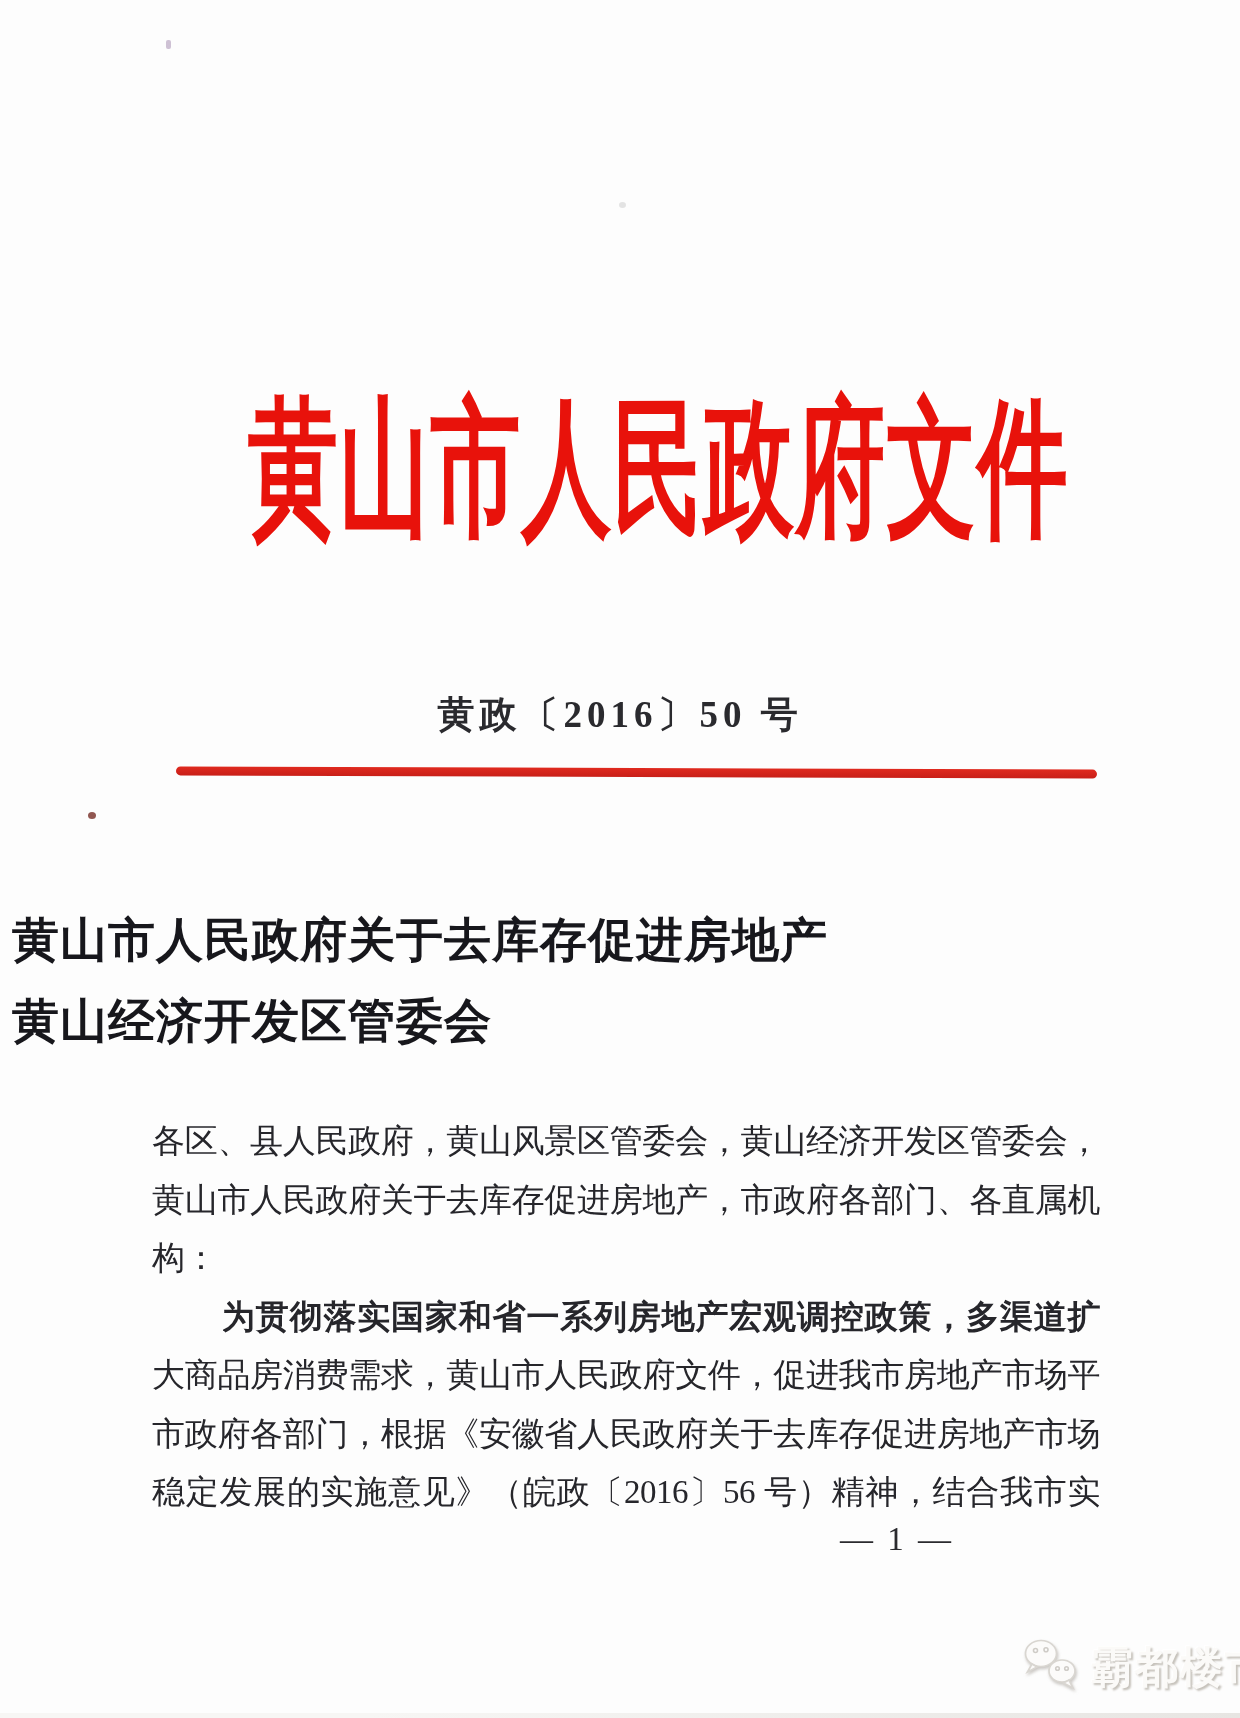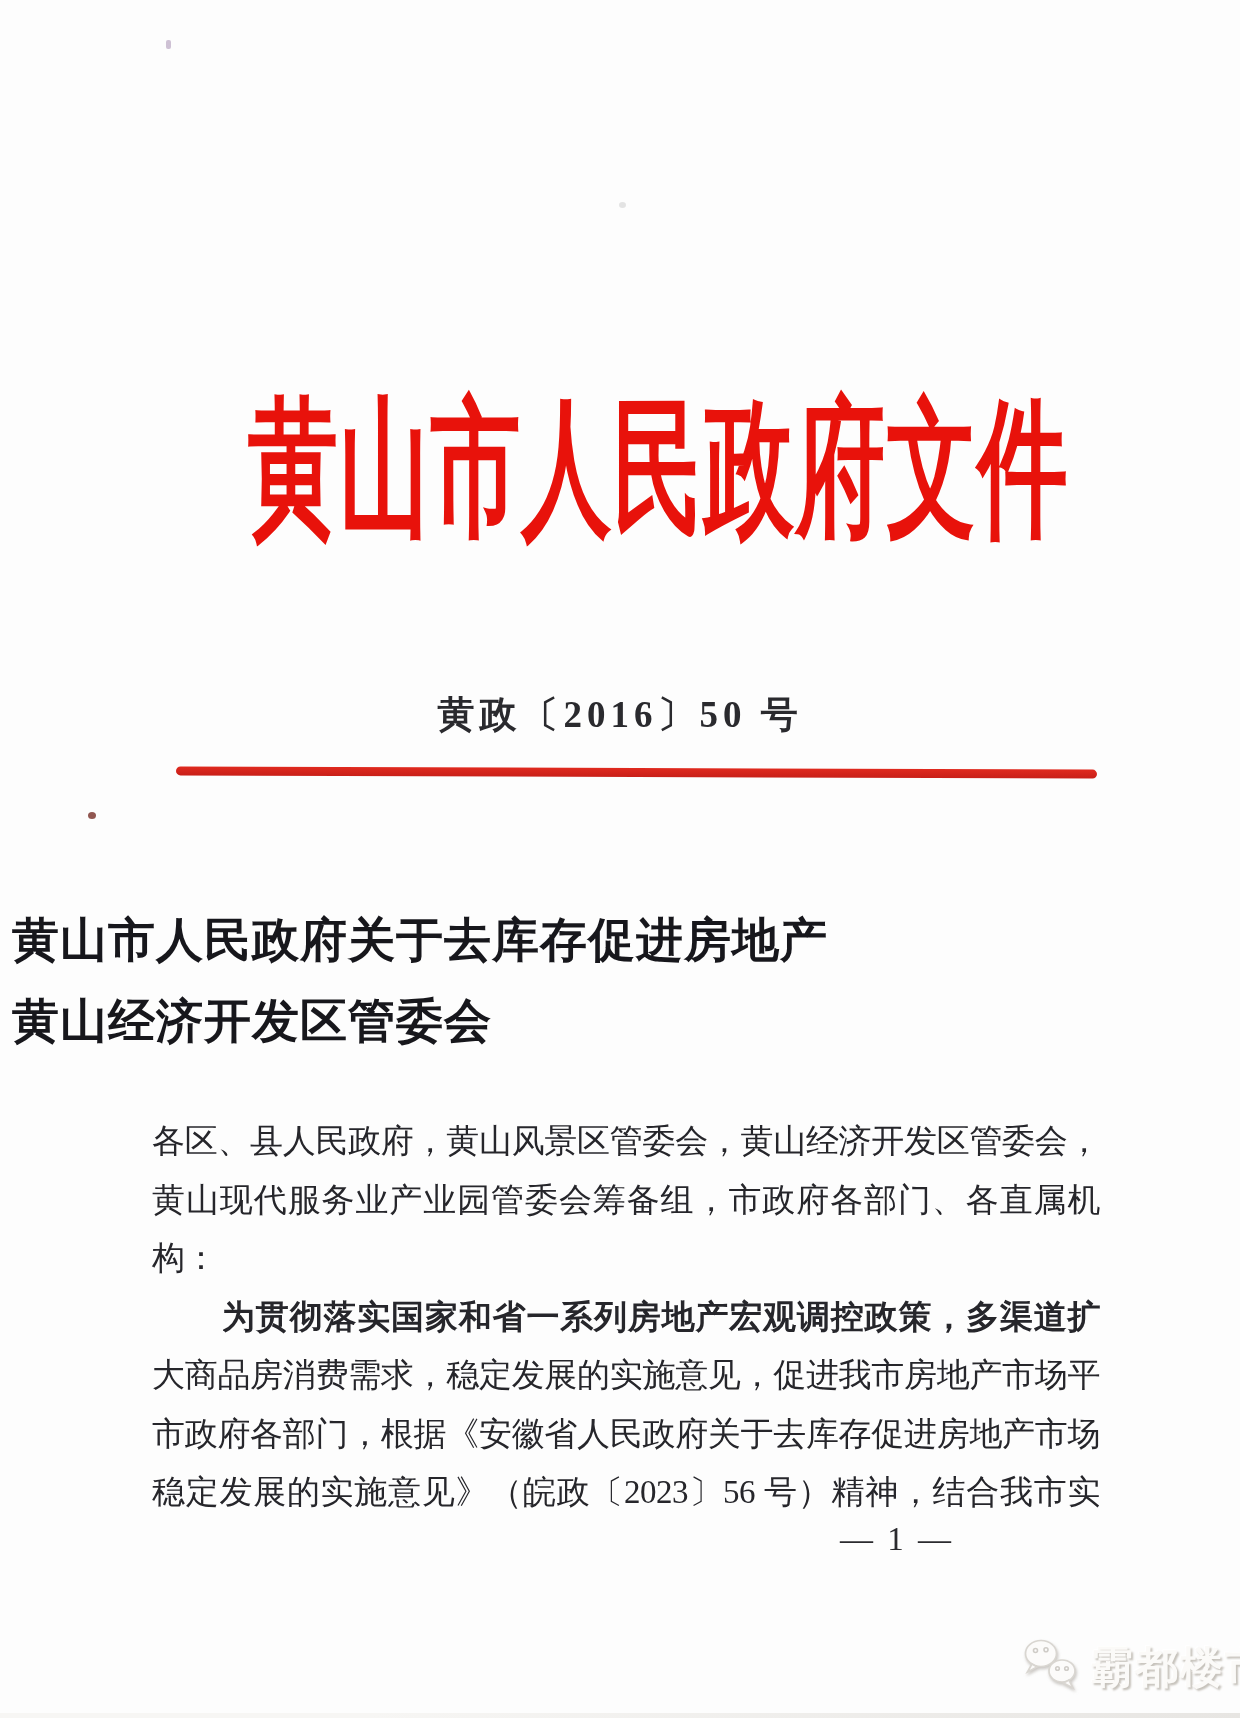--- a/index.html
+++ b/index.html
@@ -141,26 +141,26 @@
   <div class="red-rule"></div>
   <div class="speck speck-left"></div>
 
   <h2 class="doc-title">
     <span>黄山市人民政府关于去库存促进房地产</span>
     <span>黄山经济开发区管委会</span>
   </h2>
 
   <div class="body-text">
     <p>各区、县人民政府，黄山风景区管委会，黄山经济开发区管委会，</p>
-    <p>黄山现代服务业产业园管委会筹备组，市政府各部门、各直属机</p>
+    <p>黄山市人民政府关于去库存促进房地产，市政府各部门、各直属机</p>
     <p class="short">构：</p>
     <p class="indent">为贯彻落实国家和省一系列房地产宏观调控政策，多渠道扩</p>
-    <p>大商品房消费需求，稳定发展的实施意见，促进我市房地产市场平</p>
+    <p>大商品房消费需求，黄山市人民政府文件，促进我市房地产市场平</p>
     <p>市政府各部门，根据《安徽省人民政府关于去库存促进房地产市场</p>
-    <p>稳定发展的实施意见》（皖政〔2023〕56 号）精神，结合我市实</p>
+    <p>稳定发展的实施意见》（皖政〔2016〕56 号）精神，结合我市实</p>
   </div>
 
   <div class="page-number">— 1 —</div>
 
   <div class="watermark">
     <span>
       <svg width="60" height="56" viewBox="0 0 60 56">
         <g fill="#fcfbfa" stroke="#d9d6d1" stroke-width="1.7">
           <ellipse cx="19" cy="15.5" rx="15.5" ry="13"></ellipse>
           <path d="M10 26 L5.5 34 L15 29 Z"></path>

